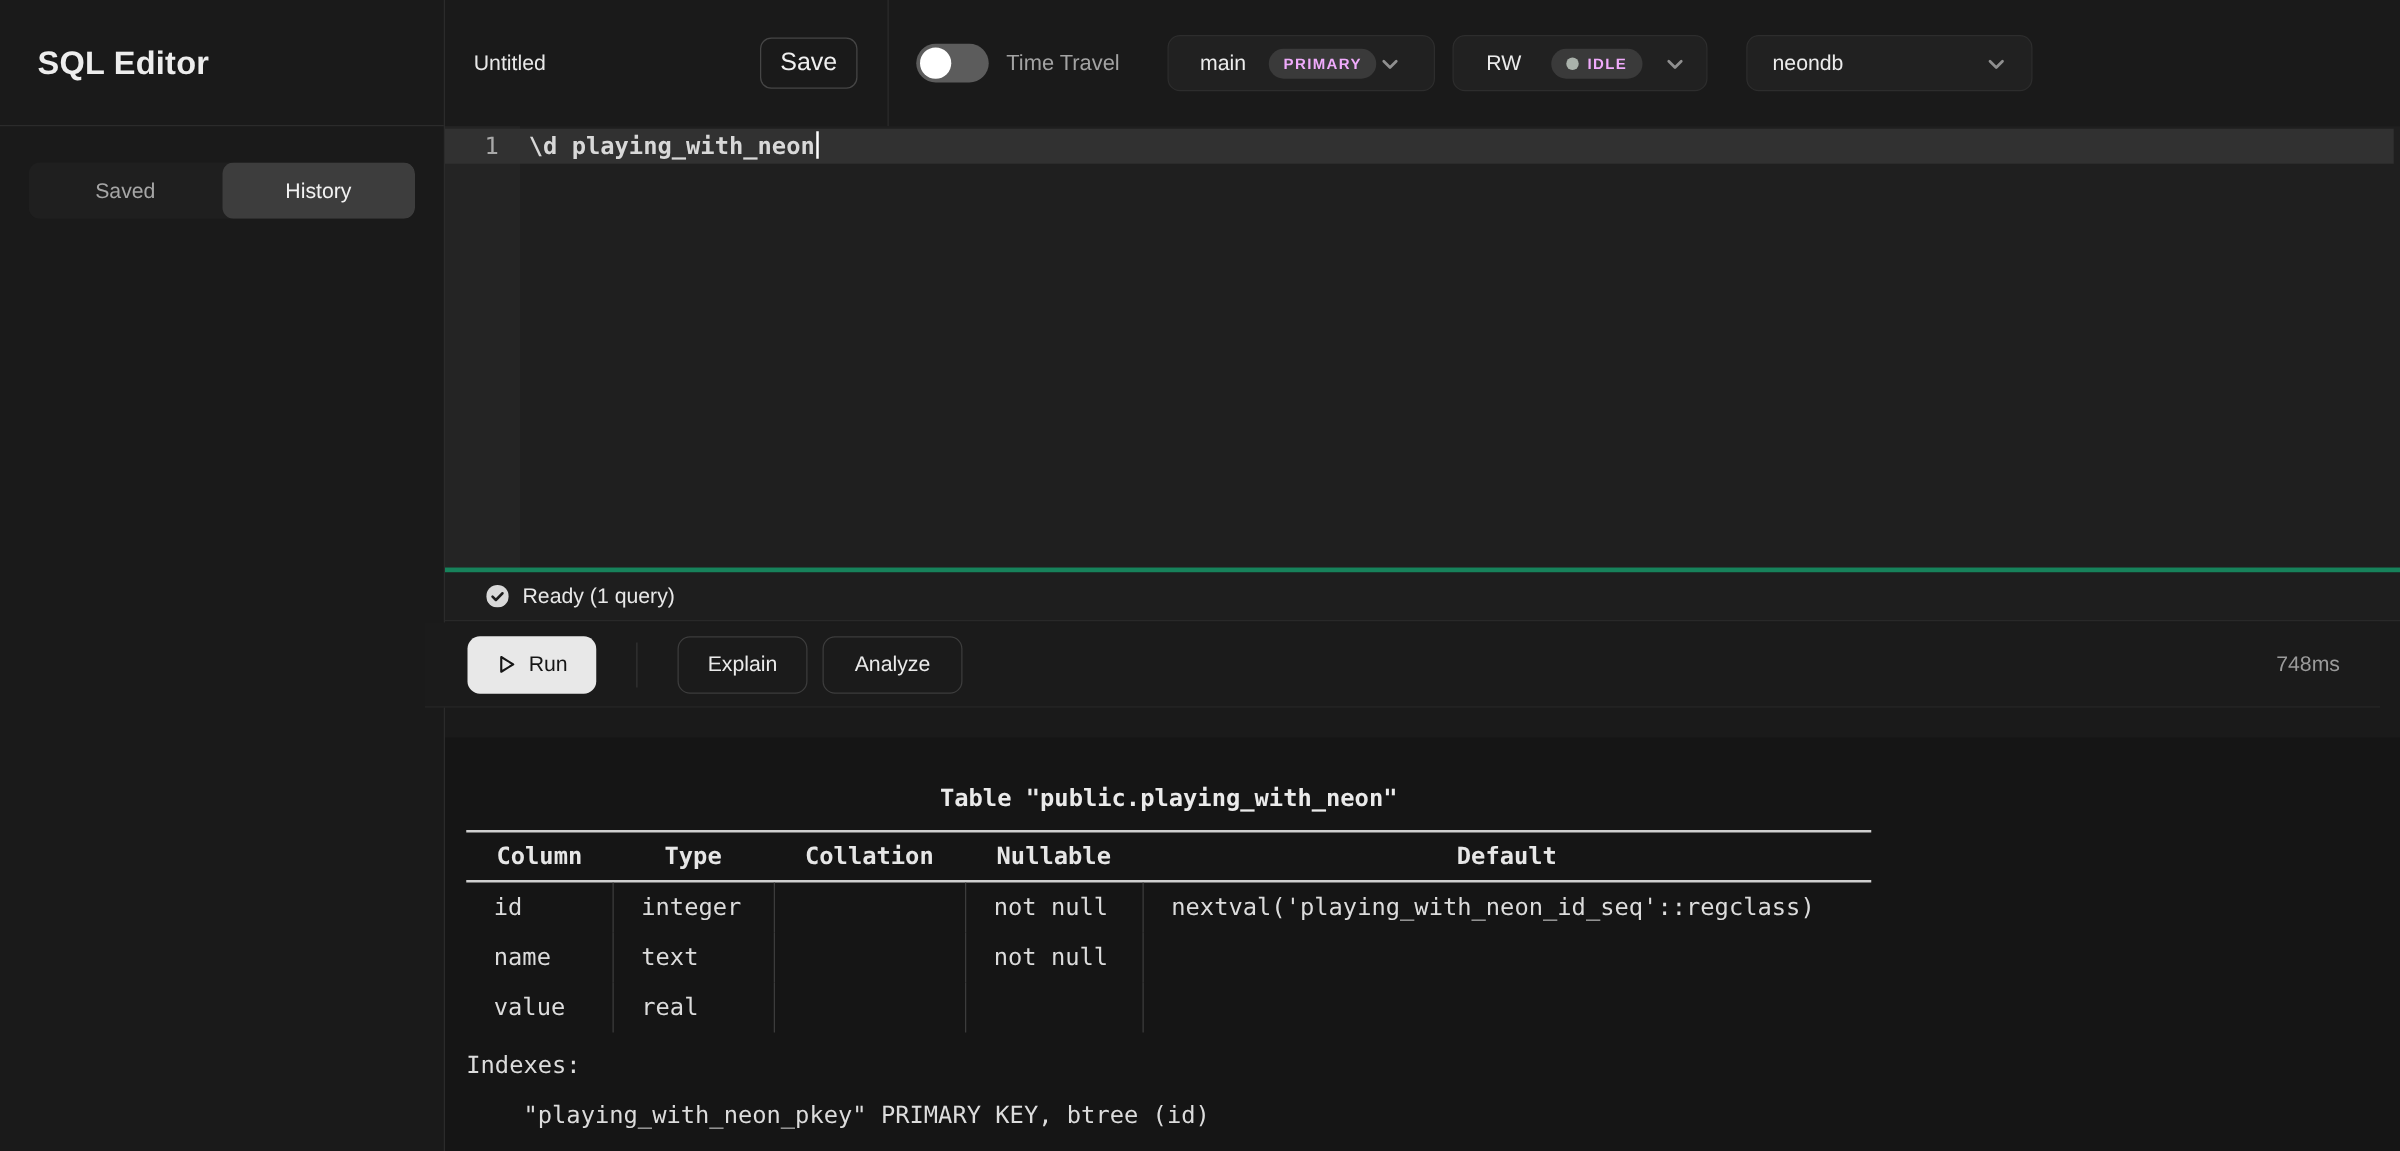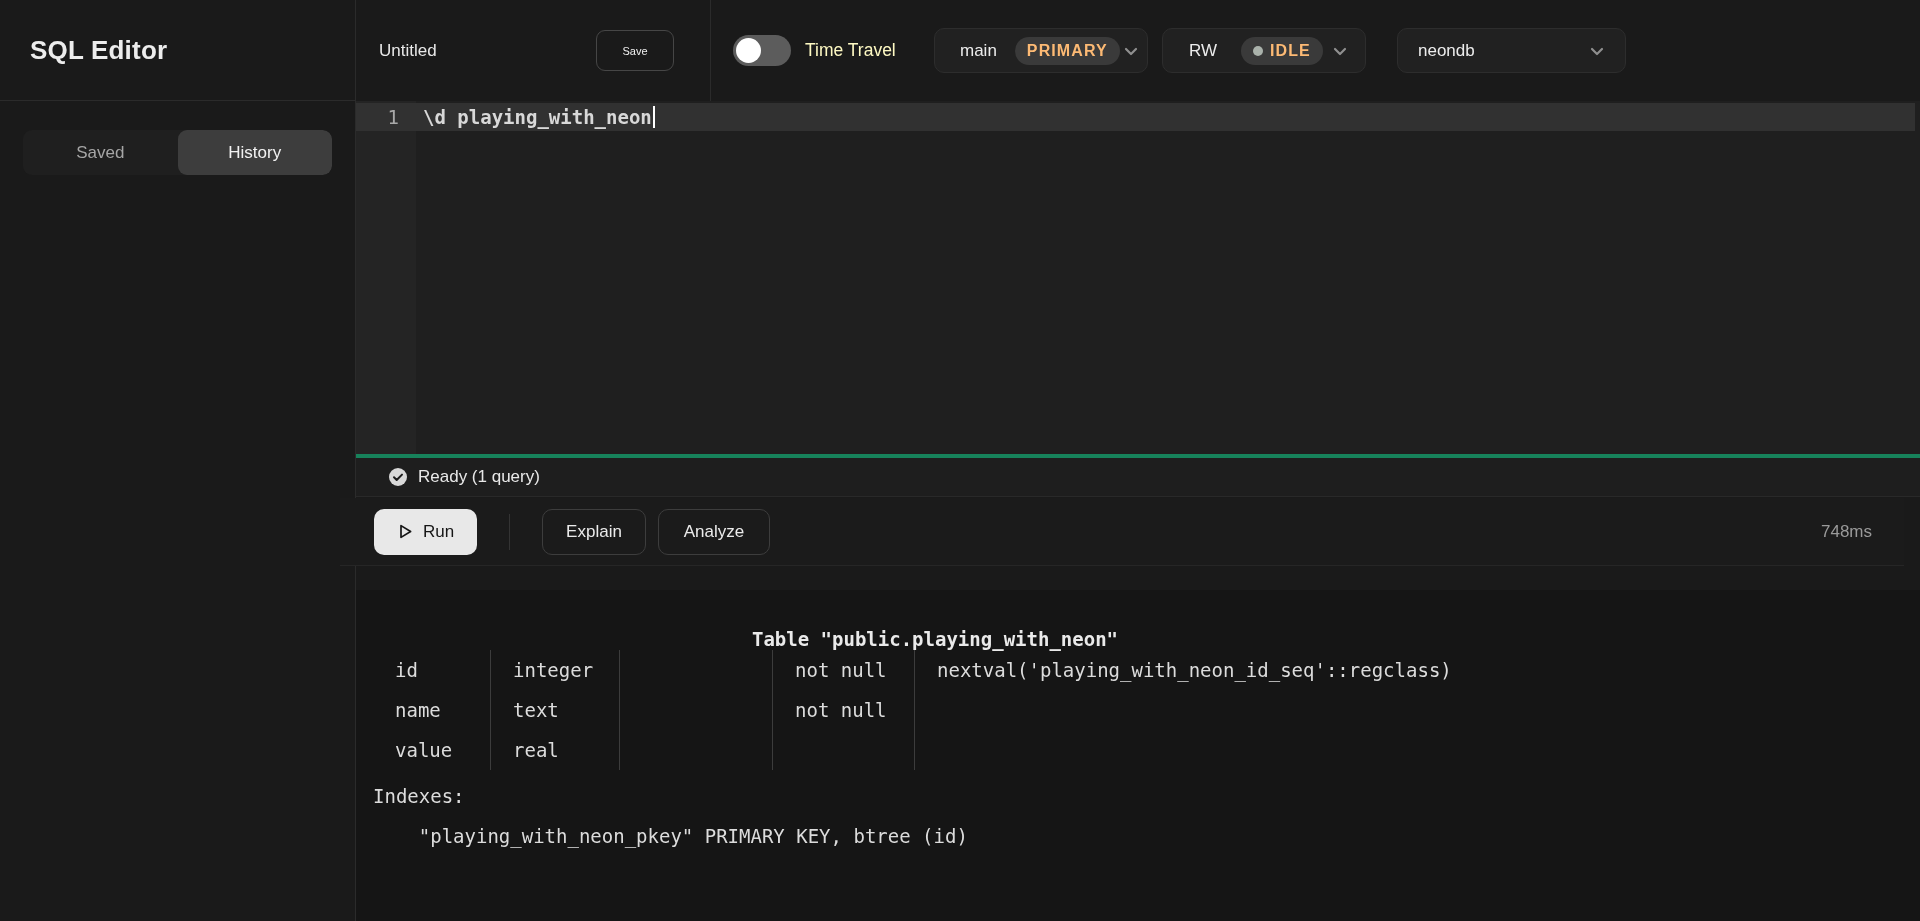--- a/index.html
+++ b/index.html
@@ -10,32 +10,32 @@
   .sidebar{position:absolute;left:0;top:0;width:356px;height:921px;background:#1a1a1a;border-right:1px solid #2b2b2b;box-sizing:border-box;}
   .sidebar-header{height:101px;border-bottom:1px solid #2b2b2b;display:flex;align-items:center;padding:0 30px;box-sizing:border-box;}
   .sidebar-title{font-size:26px;font-weight:bold;color:#ededed;letter-spacing:.2px;}
   .segmented{position:absolute;left:23px;top:130px;width:309px;height:45px;display:flex;background:#1f1f1f;border-radius:9px;overflow:hidden;text-align:right;}
   .segment{flex:1;display:flex;align-items:center;justify-content:center;font-size:17px;color:#a6a6a6;border-radius:9px;cursor:pointer;}
   .segment.active{background:#3d3d3d;color:#f2f2f2;}
 
   
   .topbar{position:absolute;left:356px;top:0;width:1564px;height:101px;background:#1a1a1a;}
   .query-title{position:absolute;left:23px;top:0;height:101px;display:flex;align-items:center;font-size:17px;color:#e8e8e8;}
-  .save-btn{position:absolute;left:240px;top:30px;width:78px;height:41px;box-sizing:border-box;border:1px solid #464646;border-radius:9px;background:transparent;display:flex;align-items:center;justify-content:center;font-size:11px;color:#f0f0f0;cursor:pointer;}
+  .save-btn{position:absolute;left:252px;top:30px;width:78px;height:41px;box-sizing:border-box;border:1px solid #464646;border-radius:9px;background:transparent;display:flex;align-items:center;justify-content:center;font-size:20px;color:#f0f0f0;cursor:pointer;}
   .topbar-divider{position:absolute;left:354px;top:0;width:1px;height:101px;background:#2b2b2b;}
   .toggle{position:absolute;left:377px;top:35px;width:58px;height:31px;border-radius:16px;background:#5c5c5c;cursor:pointer;}
   .toggle .knob{position:absolute;left:3px;top:3px;width:25px;height:25px;border-radius:50%;background:#ffffff;}
-  .tt-label{position:absolute;left:449px;top:0;height:101px;display:flex;align-items:center;font-size:17.5px;color:#fef9c3;}
+  .tt-label{position:absolute;left:449px;top:0;height:101px;display:flex;align-items:center;font-size:17.5px;color:#a3a3a3;}
   .dd{position:absolute;top:28px;height:45px;box-sizing:border-box;background:#212121;border:1px solid #2d2d2d;border-radius:10px;display:flex;align-items:center;cursor:pointer;}
   .dd-branch{left:578px;width:214px;padding:0 26px 0 25px;}
   .dd-endpoint{left:806px;width:204px;padding:0 14px 0 26px;}
   .dd-database{left:1041px;width:229px;padding:0 17px 0 20px;}
   .dd .dd-name{font-size:17px;color:#ececec;}
   .dd .spacer{flex:1;}
-  .pill{background:#3a3a3a;color:#fdba74;font-size:16px;font-weight:bold;letter-spacing:1.1px;padding:5px 12px;border-radius:999px;display:flex;align-items:center;gap:7px;white-space:nowrap;}
+  .pill{background:#3a3a3a;color:#f0abfc;font-size:12px;font-weight:bold;letter-spacing:1.1px;padding:5px 12px;border-radius:999px;display:flex;align-items:center;gap:7px;white-space:nowrap;}
   .pill .dot{width:10px;height:10px;border-radius:50%;background:#aab2ab;}
   .dd-branch .pill{margin-left:18px;margin-right:auto;}
   .dd-endpoint .pill{margin-left:24px;margin-right:auto;}
   .chev{flex:none;display:flex;}
 
   
   .editor{position:absolute;left:356px;top:101px;width:1564px;height:353px;background:#1f1f1f;cursor:text;}
   .gutter-bg{position:absolute;left:0;top:0;width:60px;height:100%;background:#242424;}
   .current-line{position:absolute;left:0;top:2px;right:5px;height:28px;background:#313131;}
   .code-line{position:absolute;left:0;top:2px;height:28px;line-height:28px;font-family:"DejaVu Sans Mono",monospace;font-size:19px;white-space:pre;display:flex;}
@@ -157,20 +157,27 @@
     </button>
     <div class="vsep"></div>
     <button class="ghost-btn explain-btn">Explain</button>
     <button class="ghost-btn analyze-btn">Analyze</button>
     <span class="duration">748ms</span>
   </div>
 
   <div class="results">
     <div class="psql">
       <div class="psql-title">Table "public.playing_with_neon"</div>
+      <div class="psql-header">
+          <div class="pcell hcell c0">Column</div>
+          <div class="pcell hcell c1">Type</div>
+          <div class="pcell hcell c2">Collation</div>
+          <div class="pcell hcell c3">Nullable</div>
+          <div class="pcell hcell c4">Default</div>
+        </div>
       <div class="psql-body">
           <div class="prow">
             <div class="pcell bcell c0">id</div>
             <div class="pcell bcell c1">integer</div>
             <div class="pcell bcell c2"></div>
             <div class="pcell bcell c3">not null</div>
             <div class="pcell bcell c4">nextval('playing_with_neon_id_seq'::regclass)</div>
           </div>
           <div class="prow">
             <div class="pcell bcell c0">name</div>

